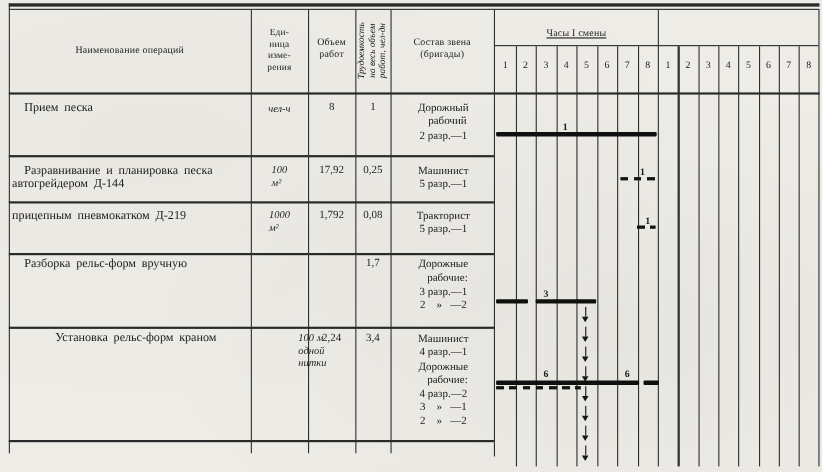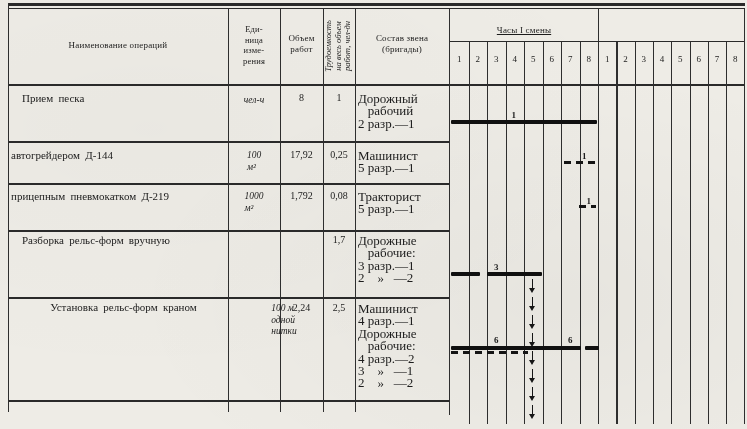--- a/index.html
+++ b/index.html
@@ -24,21 +24,21 @@
   .rot{
     position:absolute;left:339px;top:46px;width:78px;height:30px;
     transform:translate(-50%,-50%) rotate(-90deg);
     font-style:italic;font-size:8.5px;line-height:9.5px;text-align:center;
     white-space:pre-line;
   }
   .opname{font-size:11px;line-height:11.5px;word-spacing:2.5px;}
   .opname .l0{padding-left:11px;}
   .num{font-size:10px;}
   .unit{font-style:italic;font-size:9.5px;line-height:11.5px;}
-  .crew{font-size:13px;line-height:12.4px;white-space:pre;}
+  .crew{font-size:10px;line-height:12.4px;white-space:pre;text-align:center;}
   .bar-solid{position:absolute;height:4px;background:#101010;border-radius:1px;}
   .bar-dashed{position:absolute;height:2.6px;
     background:repeating-linear-gradient(90deg,#141414 0 7px,transparent 7px 12px);}
   .glabel{position:absolute;width:14px;margin-left:-7px;text-align:center;
     font-size:9px;font-weight:bold;}
   .adash{position:absolute;width:1.6px;background:#161616;}
   .ahead{position:absolute;width:0;height:0;margin-left:-3.4px;
     border-left:3.4px solid transparent;border-right:3.4px solid transparent;
     border-top:5.5px solid #161616;}
 </style>
@@ -115,21 +115,21 @@
       <div class="vline" style="left: 726.1px; top: 42px; height: 382px;"></div>
     </div>
   <div id="rows-layer">
       <div class="txt opname" style="left: 11px; top: 93px; width: 214px;"><div class="l0">Прием песка</div></div>
       <div class="txt c" style="left: 228px; top: 93px; width: 52px;"><div class="unit" style="display: inline-block; text-align: left;">чел-ч</div></div>
       <div class="txt c num" style="left: 280px; top: 93px; width: 43px;">8</div>
       <div class="txt c num" style="left: 323px; top: 93px; width: 32px;">1</div>
       <div class="crew" style="position: absolute; left: 358px; top: 93px; width: 90px;">Дорожный
    рабочий
 2 разр.—1</div>
-      <div class="txt opname" style="left: 11px; top: 150px; width: 214px;"><div>автогрейдером  Д-144</div></div>
+      <div class="txt opname" style="left: 11px; top: 150px; width: 214px;"><div class="l0">Разравнивание и планировка песка</div><div>автогрейдером  Д-144</div></div>
       <div class="txt c" style="left: 228px; top: 150px; width: 52px;"><div class="unit" style="display: inline-block; text-align: left;">100
 м²</div></div>
       <div class="txt c num" style="left: 280px; top: 150px; width: 43px;">17,92</div>
       <div class="txt c num" style="left: 323px; top: 150px; width: 32px;">0,25</div>
       <div class="crew" style="position: absolute; left: 358px; top: 150px; width: 90px;">Машинист
 5 разр.—1</div>
       <div class="txt opname" style="left: 11px; top: 191px; width: 214px;"><div>прицепным пневмокатком Д-219</div></div>
       <div class="txt c" style="left: 228px; top: 191px; width: 52px;"><div class="unit" style="display: inline-block; text-align: left;">1000
 м²</div></div>
       <div class="txt c num" style="left: 280px; top: 191px; width: 43px;">1,792</div>
@@ -140,21 +140,21 @@
       <div class="txt c num" style="left: 323px; top: 235px; width: 32px;">1,7</div>
       <div class="crew" style="position: absolute; left: 358px; top: 235px; width: 90px;">Дорожные
    рабочие:
 3 разр.—1
 2    »   —2</div>
       <div class="txt opname" style="left: 11px; top: 302px; width: 214px; text-align: center;"><div class="l0">Установка рельс-форм краном</div></div>
       <div class="txt c" style="left: 228px; top: 303px; width: 52px; margin-left: 30px;"><div class="unit" style="display: inline-block; text-align: left;">100 м
 одной
 нитки</div></div>
       <div class="txt c num" style="left: 280px; top: 303px; width: 43px;">2,24</div>
-      <div class="txt c num" style="left: 323px; top: 303px; width: 32px;">2,5</div>
+      <div class="txt c num" style="left: 323px; top: 303px; width: 32px;">3,4</div>
       <div class="crew" style="position: absolute; left: 358px; top: 303px; width: 90px;">Машинист
 4 разр.—1
 Дорожные
    рабочие:
 4 разр.—2
 3    »   —1
 2    »   —2</div>
     </div>
   <div id="gantt-layer">
       <div class="bar-solid" style="left: 450.925px; top: 120px; width: 146.15px;"></div>

